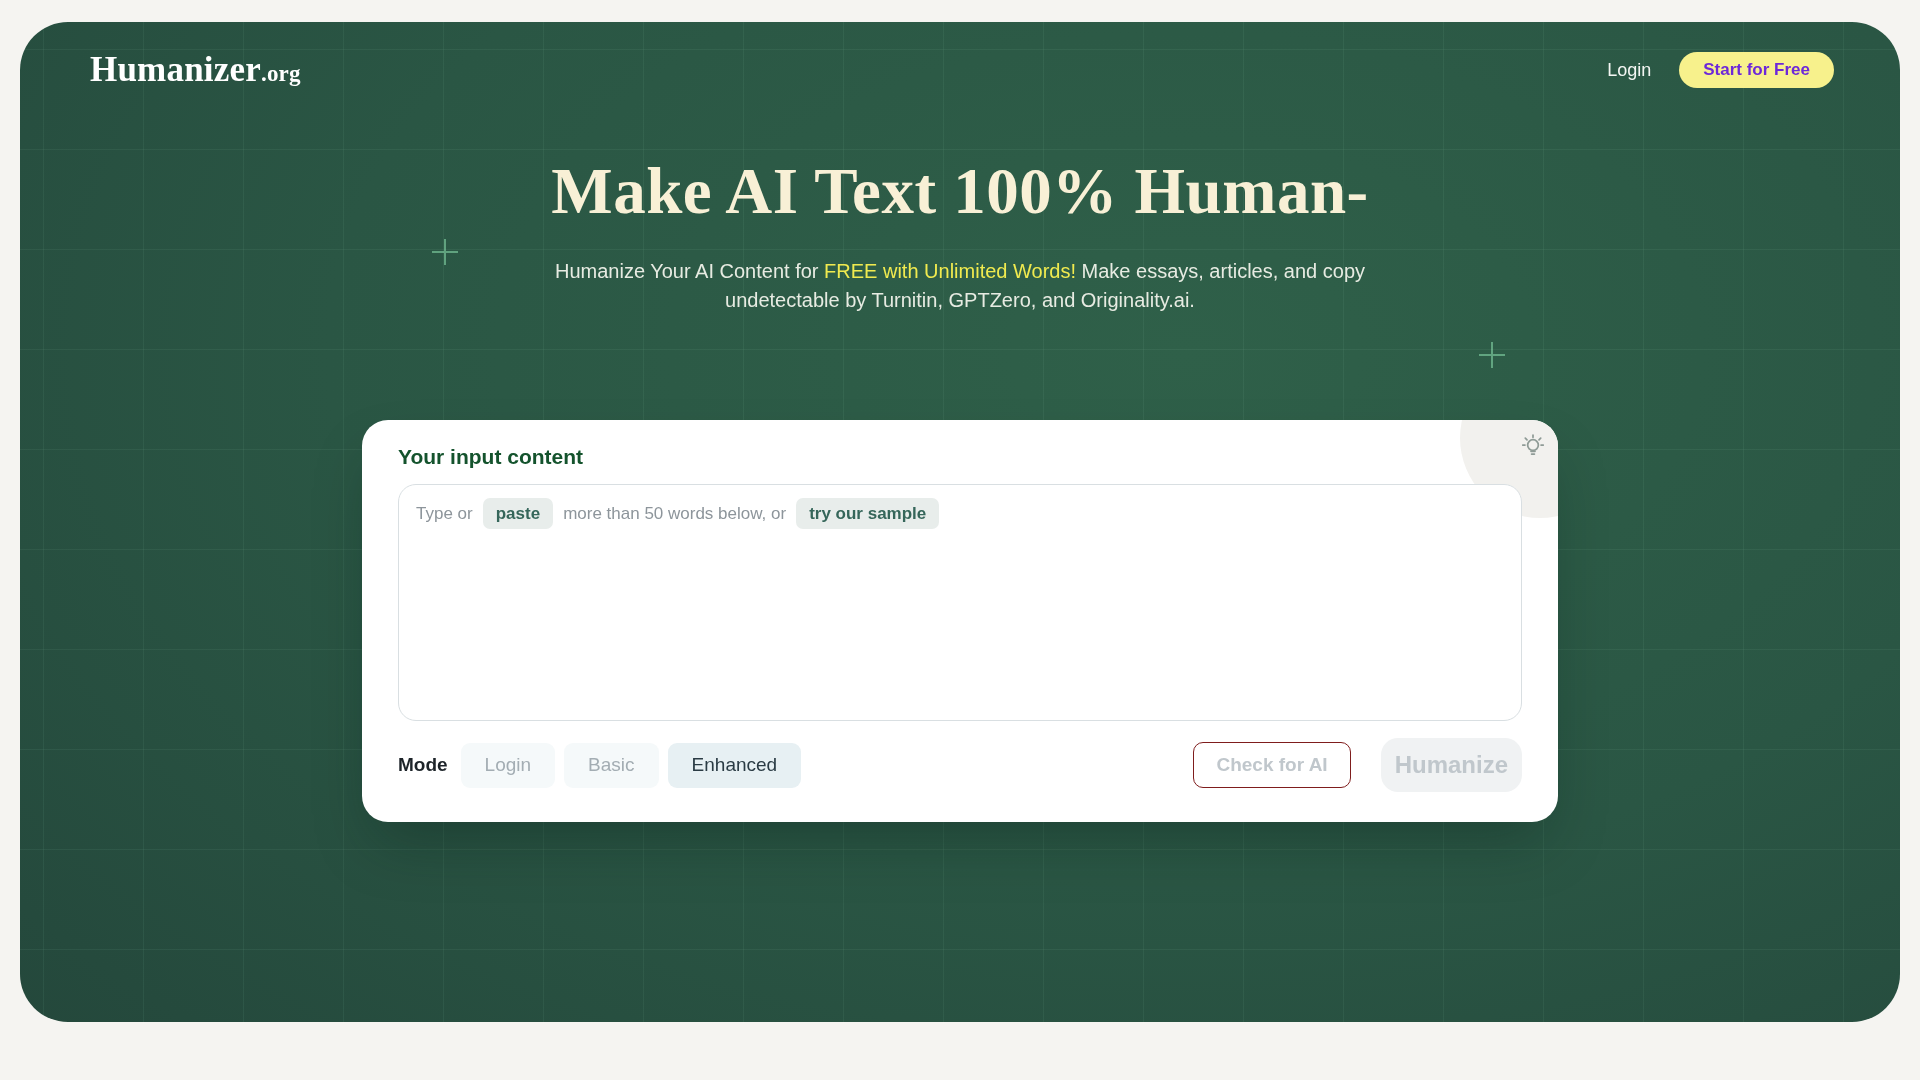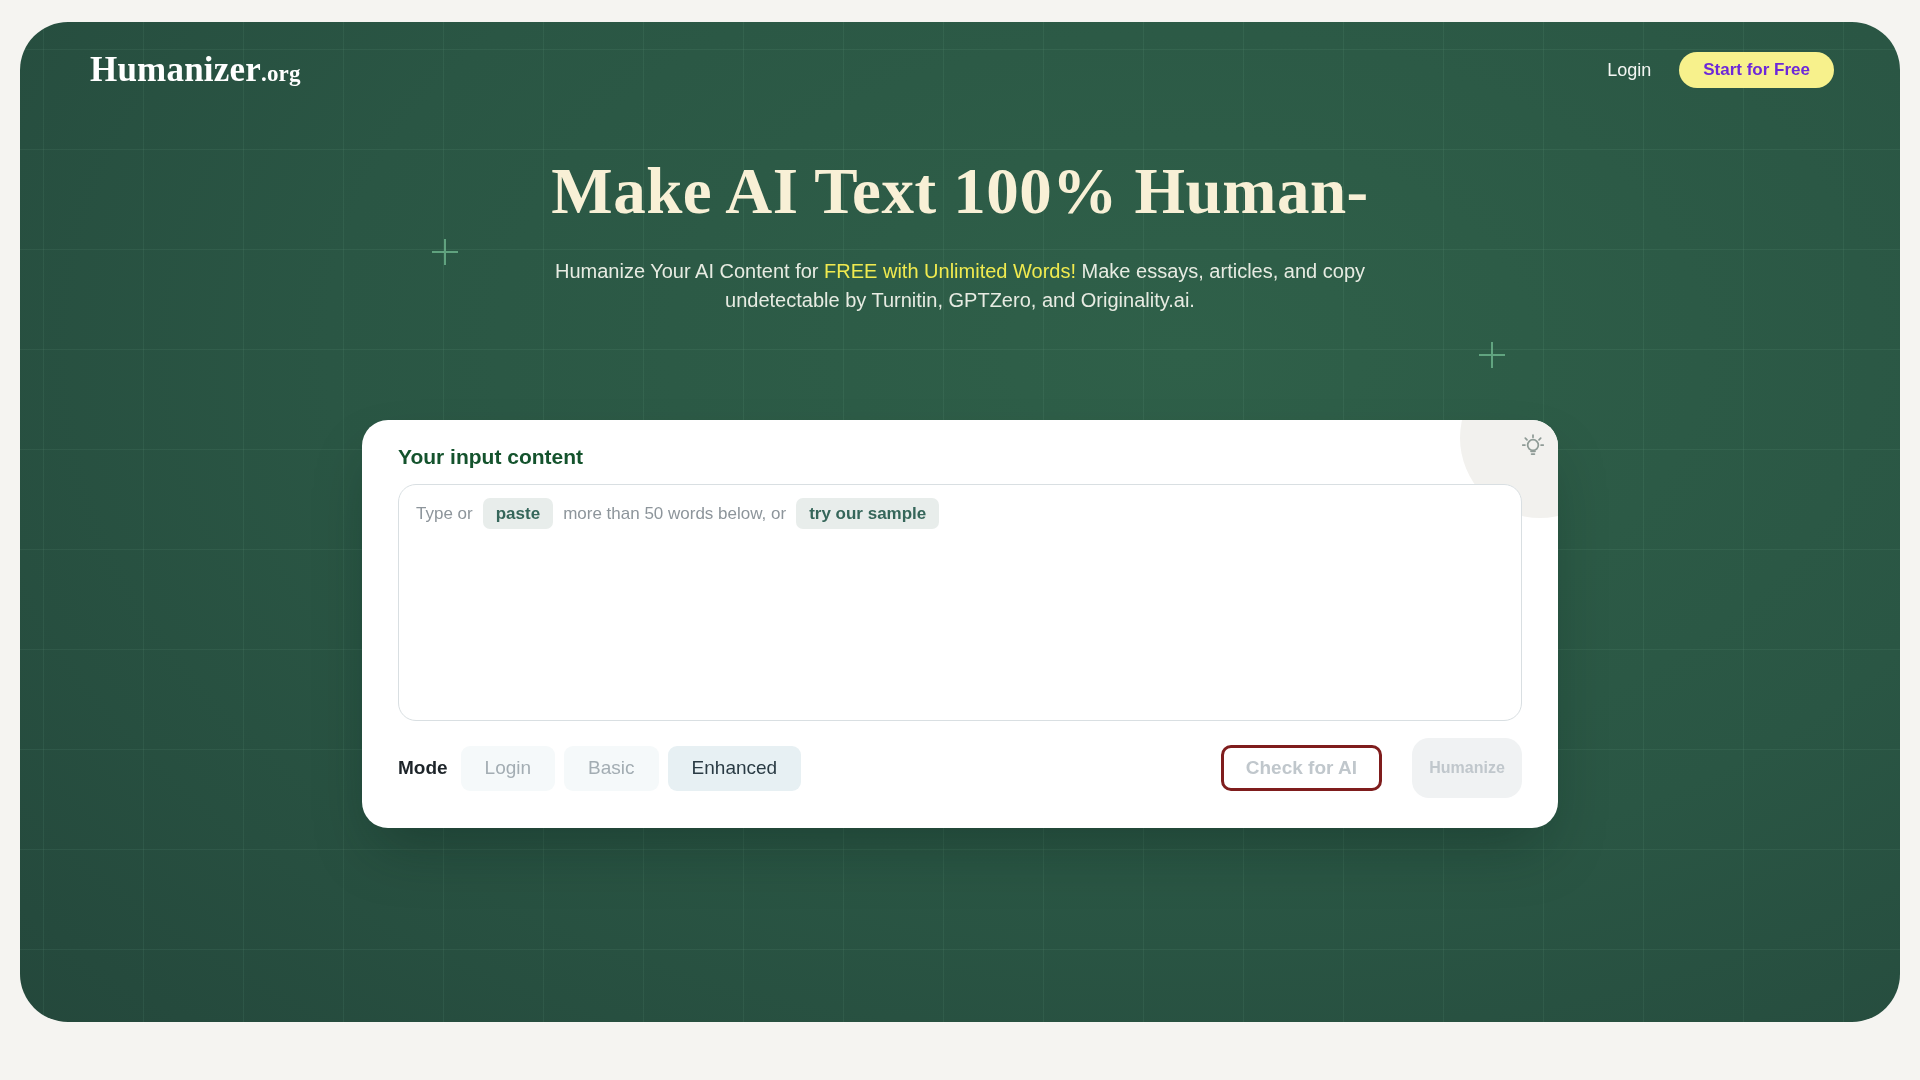--- a/index.html
+++ b/index.html
@@ -138,30 +138,30 @@
     font-size: 19px; font-family: inherit;
     background: #f5f9fa; color: #a3adb3;
     cursor: pointer;
   }
   .mode-btn.selected {
     background: #e7f0f3; color: #2a3b44; font-weight: 500;
   }
   .action-group { display: flex; align-items: center; gap: 30px; }
   .check-btn {
     background: #ffffff; color: #c0c7cc;
-    border: 3px solid #7f1d1d; border-radius: 10px;
+    border: 1px solid #7f1d1d; border-radius: 10px;
     height: 46px; padding: 0 22px;
     font-size: 19px; font-weight: 600; font-family: inherit;
     cursor: pointer;
   }
   .humanize-btn {
     background: #f0f2f3; color: #c0c7cc;
     border: none; border-radius: 17px;
-    height: 60px; padding: 0 14px; min-width: 110px;
-    font-size: 16px; font-weight: 600; font-family: inherit;
+    height: 54px; padding: 0 14px; min-width: 110px;
+    font-size: 24px; font-weight: 600; font-family: inherit;
     cursor: pointer;
   }
 </style>
 </head>
 <body>
 
 <div class="page">
   <div class="panel">
     <div class="grid-overlay"></div>
 

